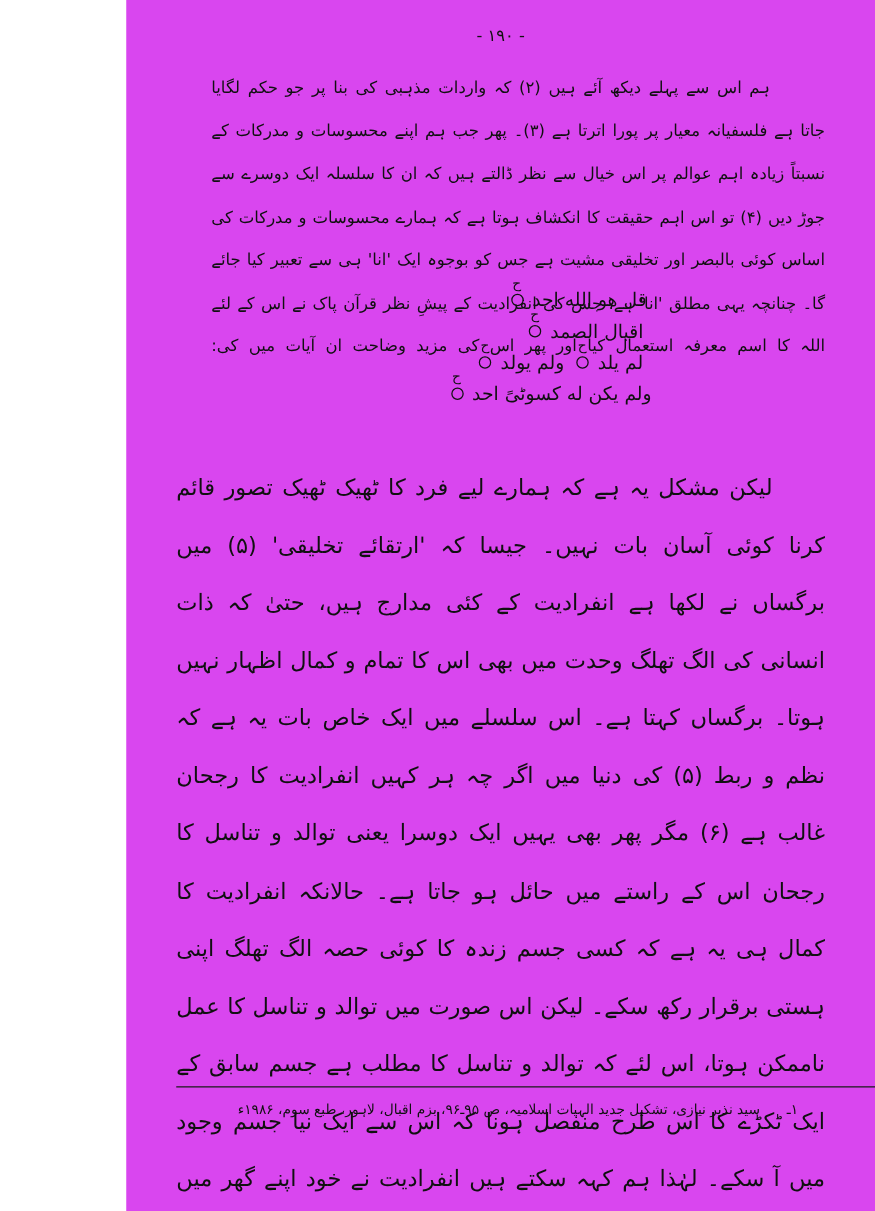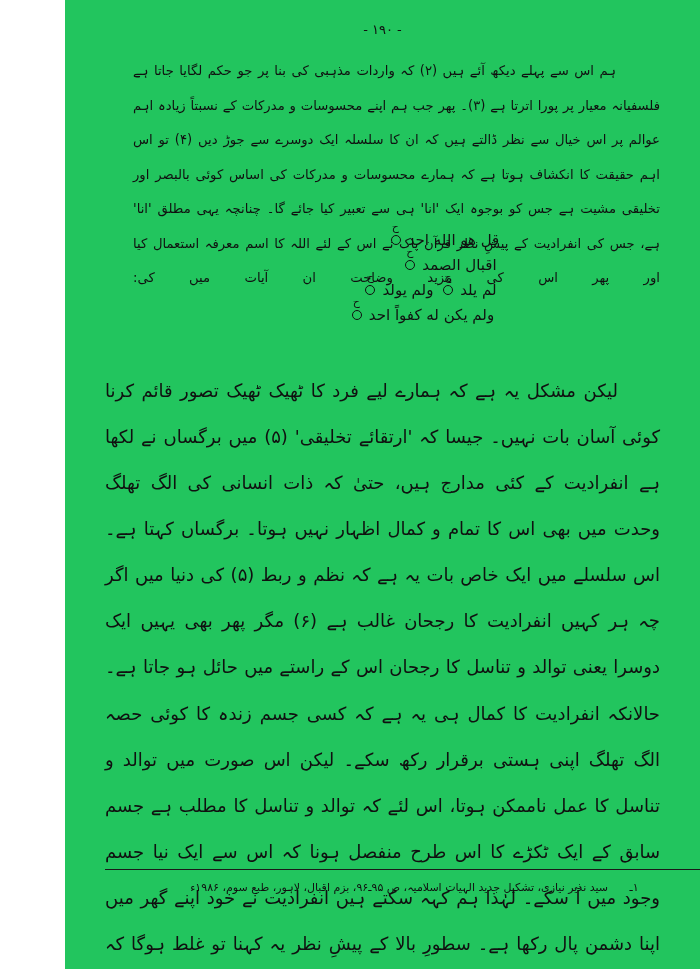--- a/index.html
+++ b/index.html
@@ -15,22 +15,21 @@
     font-family: "DejaVu Sans", "Liberation Sans", sans-serif;
     color: #101010;
     overflow: hidden;
   }
 
   .page {
     position: absolute;
     inset: 0;
     width: 599px;
     height: 969px;
-    background: #22c55e;
-    padding-left: 36px;
+    background: #d946ef;
   }
 
   
   .page-number {
     position: absolute;
     top: 22px;
     left: 0;
     right: 0;
     text-align: center;
     font-size: 13px;
@@ -226,21 +225,21 @@
 
     <div class="verse-line v2">
       <span>اقبال الصمد</span><span class="ayah-mark"><span class="hah">ح</span><span class="ring"></span></span>
     </div>
 
     <div class="verse-line v3">
       <span>لم يلد</span><span class="ayah-mark"><span class="hah">ح</span><span class="ring"></span></span>&nbsp;<span>ولم يولد</span><span class="ayah-mark"><span class="hah">ح</span><span class="ring"></span></span>
     </div>
 
     <div class="verse-line v4">
-      <span>ولم يكن له كفواً احد</span><span class="ayah-mark"><span class="hah">ح</span><span class="ring"></span></span>
+      <span>ولم يكن له کسوٹیً احد</span><span class="ayah-mark"><span class="hah">ح</span><span class="ring"></span></span>
     </div>
   </div>
 
   <div class="lower-area">
     <p class="para-tight indent-first end-center">لیکن مشکل یہ ہے کہ ہمارے لیے فرد کا ٹھیک ٹھیک تصور قائم کرنا کوئی آسان بات نہیں۔ جیسا کہ 'ارتقائے تخلیقی' (۵) میں برگساں نے لکھا ہے انفرادیت کے کئی مدارج ہیں، حتیٰ کہ ذات انسانی کی الگ تھلگ وحدت میں بھی اس کا تمام و کمال اظہار نہیں ہوتا۔ برگساں کہتا ہے۔ اس سلسلے میں ایک خاص بات یہ ہے کہ نظم و ربط (۵) کی دنیا میں اگر چہ ہر کہیں انفرادیت کا رجحان غالب ہے (۶) مگر پھر بھی یہیں ایک دوسرا یعنی توالد و تناسل کا رجحان اس کے راستے میں حائل ہو جاتا ہے۔ حالانکہ انفرادیت کا کمال ہی یہ ہے کہ کسی جسم زندہ کا کوئی حصہ الگ تھلگ اپنی ہستی برقرار رکھ سکے۔ لیکن اس صورت میں توالد و تناسل کا عمل ناممکن ہوتا، اس لئے کہ توالد و تناسل کا مطلب ہے جسم سابق کے ایک ٹکڑے کا اس طرح منفصل ہونا کہ اس سے ایک نیا جسم وجود میں آ سکے۔ لہٰذا ہم کہہ سکتے ہیں انفرادیت نے خود اپنے گھر میں اپنا دشمن پال رکھا ہے۔ سطورِ بالا کے پیشِ نظر یہ کہنا تو غلط ہوگا کہ فردِ کامل کی ذات میں جو بہ حیثیت ایک 'انا' کے اپنے آپ میں محدود اور اس لیے دوسروں سے الگ تھلگ، بے مثل اور یکتا ہے، خود اس کا دشمن موجود ہے۔ لہٰذا ہم اس کا تصور کریں گے تو یہ سمجھتے ہوئے کہ اس کی ذات توالد و تناسل کے رجحان سے بالاتر ہے۔ انیتِ کاملہ کی یہی خصوصیت ذاتِ الٰہیہ کے اس تصور کا بنیادی جزو ہے جو قرآن پاک نے اس باب میں قائم کیا اور پھر جس پر بار بار زور دیا تو اس لیے نہیں کہ قرآن پاک کو اس وقت کے مروجہ مسیحی عقیدے (۷) کی تردید منظور تھی، بلکہ اس لیے کہ فردِ کامل کے ٹھیک ٹھیک تصور میں کوئی شک و شبہ باقی نہ رہے۔...... "۱</p>
 
     <div class="gap-small"></div>
 
 
 

